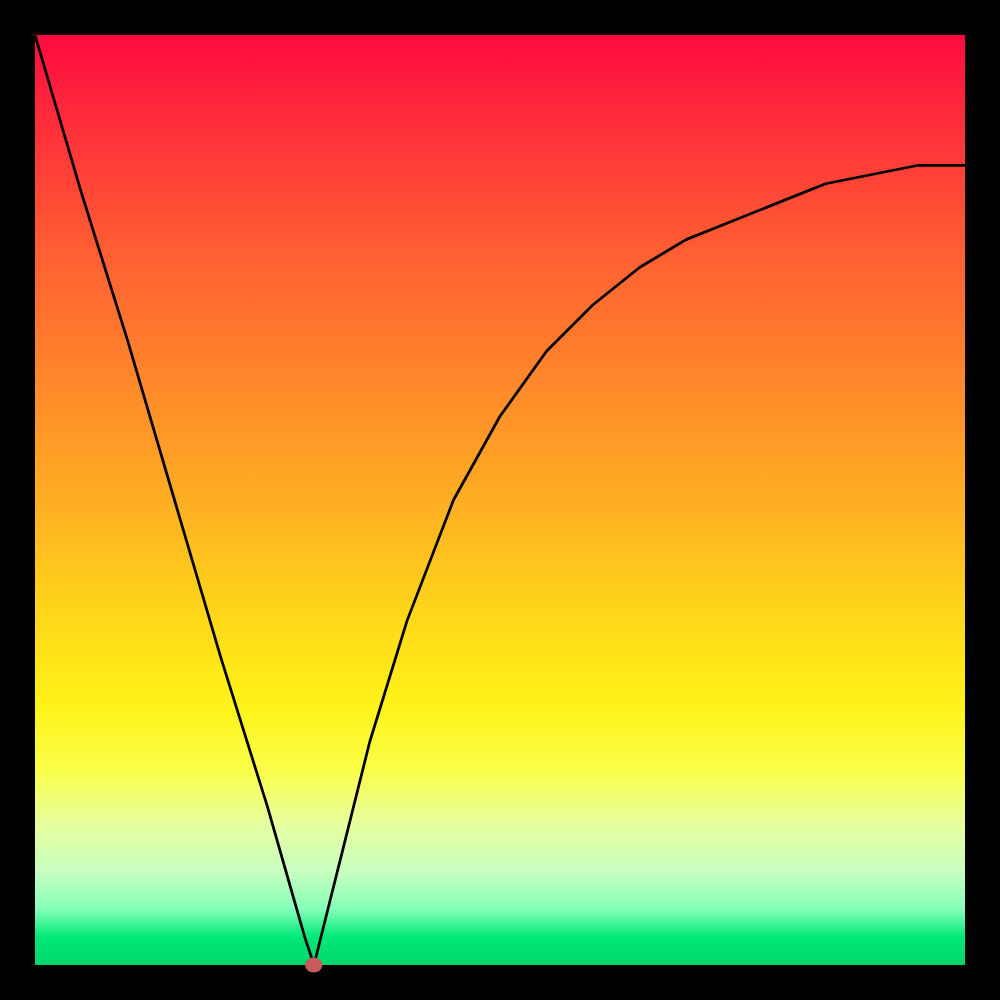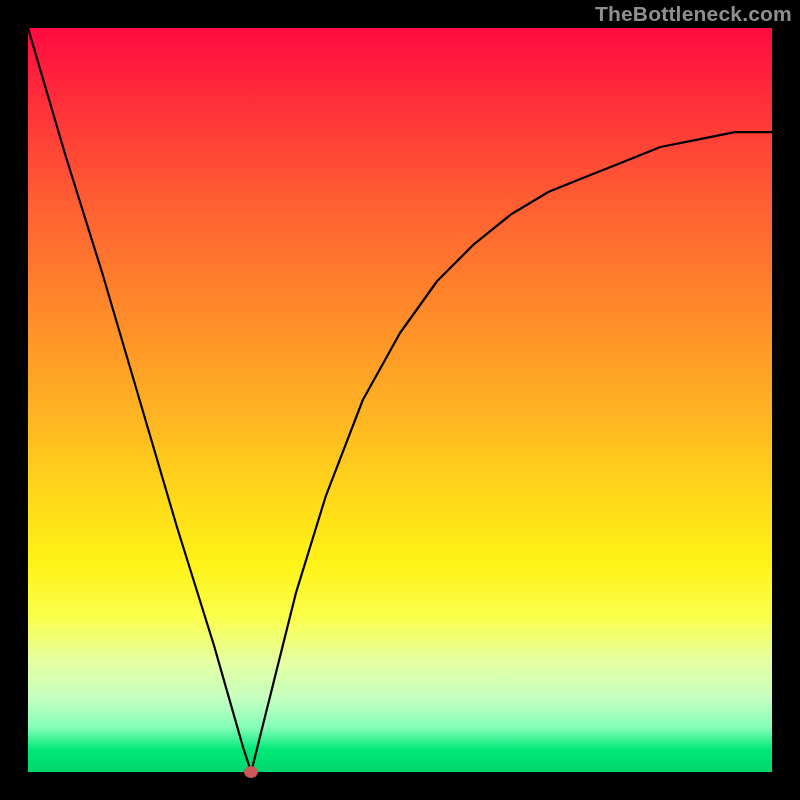--- a/index.html
+++ b/index.html
@@ -55,21 +55,20 @@
     background: #c85a5a;
     border-radius: 50%;
     transform: translate(-50%, -50%);
   }
 </style>
 </head>
 <body>
 
 <div class="frame">
 
-  <div class="watermark">TheBottleneck.com</div>
 
   <div class="plot-area">
 
     <svg class="curve" viewBox="0 0 744 744" preserveAspectRatio="none">
       <path d="M0.0 0.0 L37.2 126.5 L74.4 245.5 L111.6 372.0 L148.8 498.5 L186.0 617.5 L200.9 669.6 L215.8 721.7 L223.2 744.0 L230.6 714.2 L245.5 654.7 L267.8 565.4 L297.6 468.7 L334.8 372.0 L372.0 305.0 L409.2 253.0 L446.4 215.8 L483.6 186.0 L520.8 163.7 L558.0 148.8 L595.2 133.9 L632.4 119.0 L669.6 111.6 L706.8 104.2 L744.0 104.2" fill="none" stroke="#000" stroke-width="2.2" stroke-linecap="round" stroke-linejoin="round"></path>
     </svg>
 
     <div class="marker" style="left: 223.2px; top: 744px; background: rgb(200, 90, 90);"></div>
 
   </div>

